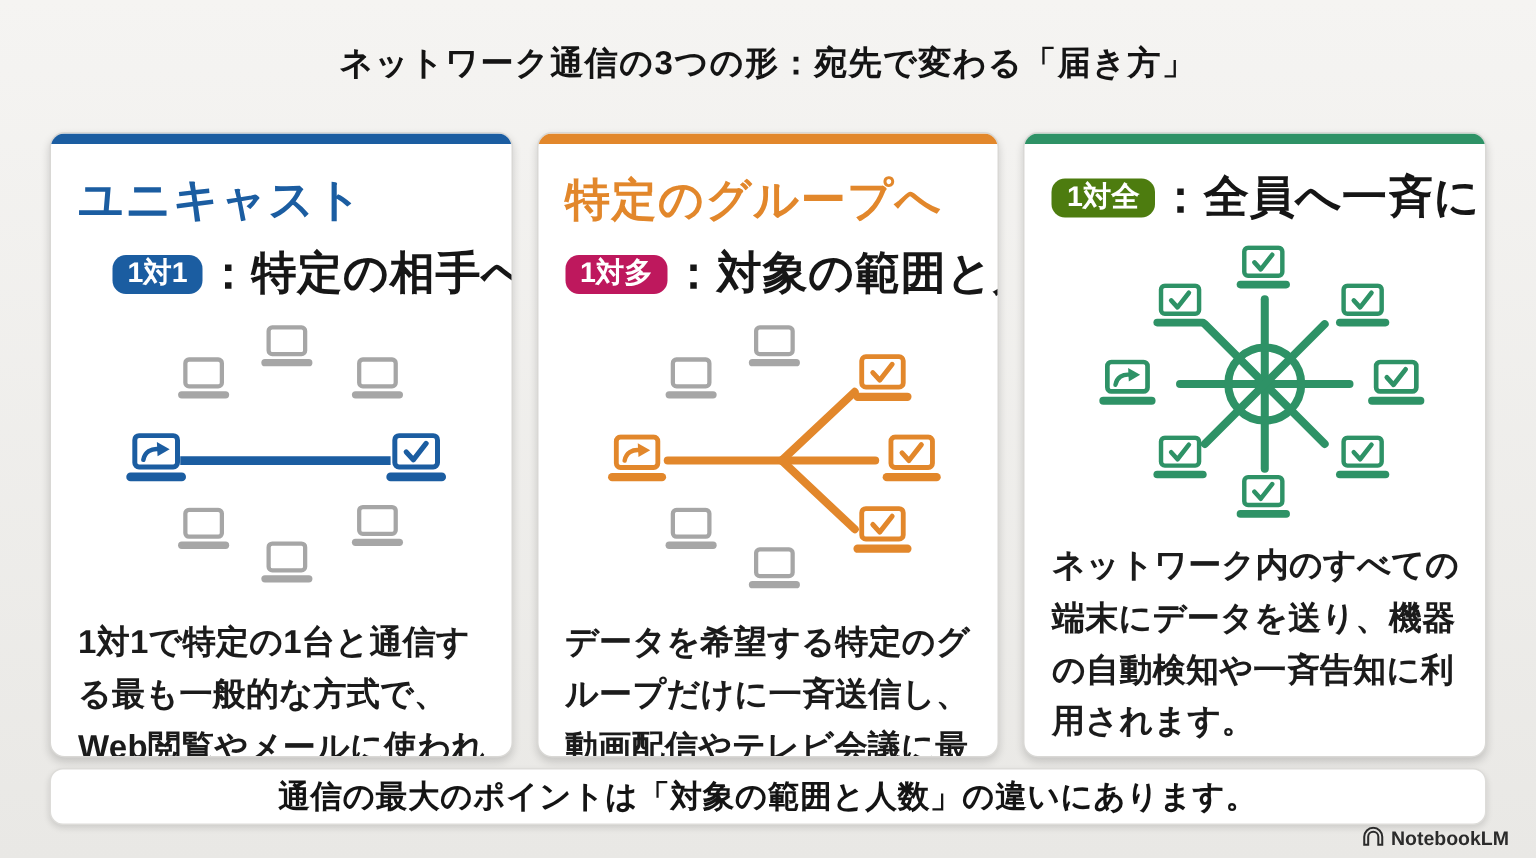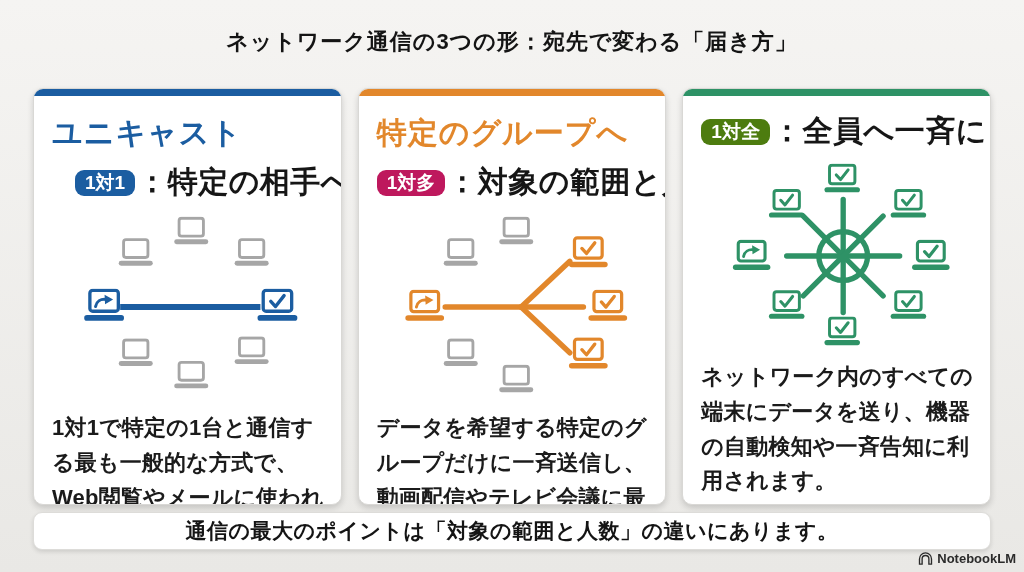--- a/index.html
+++ b/index.html
@@ -119,23 +119,23 @@
   }
   .footer-text {
     font-size: 21px;
     font-weight: 800;
     color: #141414;
     letter-spacing: 0.5px;
   }
 
   .watermark {
     position: absolute;
-    right: 8px; top: 551px;
-    display: flex;
-    align-items: center;
+    right: 18px; top: 551px;
+    display: flex;
+    align-items: flex-start;
     gap: 4px;
     color: #2b2b2b;
   }
   .watermark-label { font-size: 13px; font-weight: 600; }
   .watermark svg { display: block; }
 </style>
 </head>
 <body>
 
 <svg width="0" height="0" style="position:absolute" aria-hidden="true">

